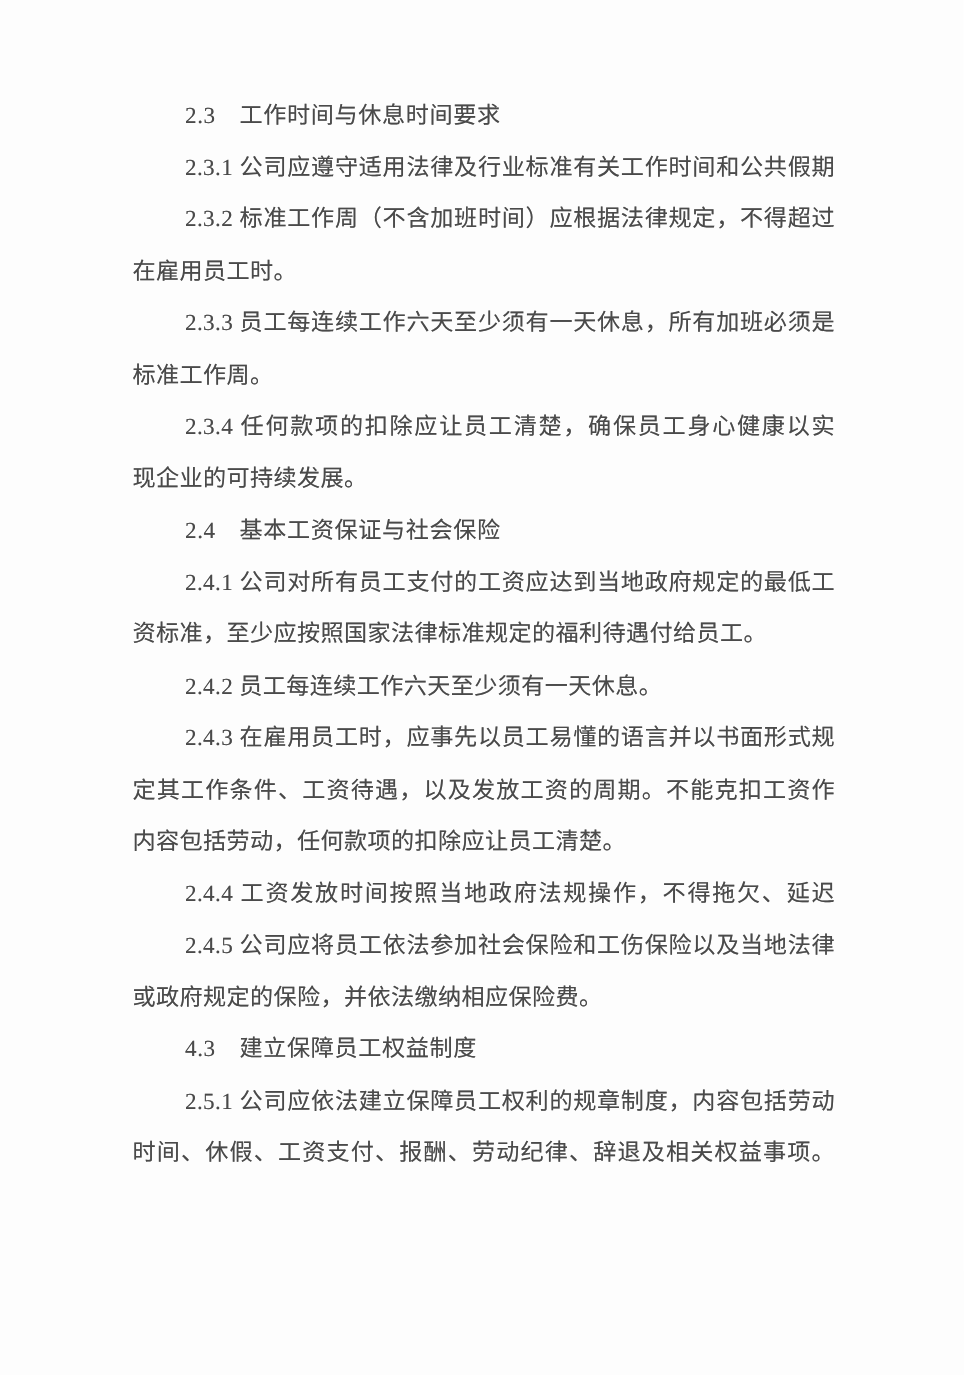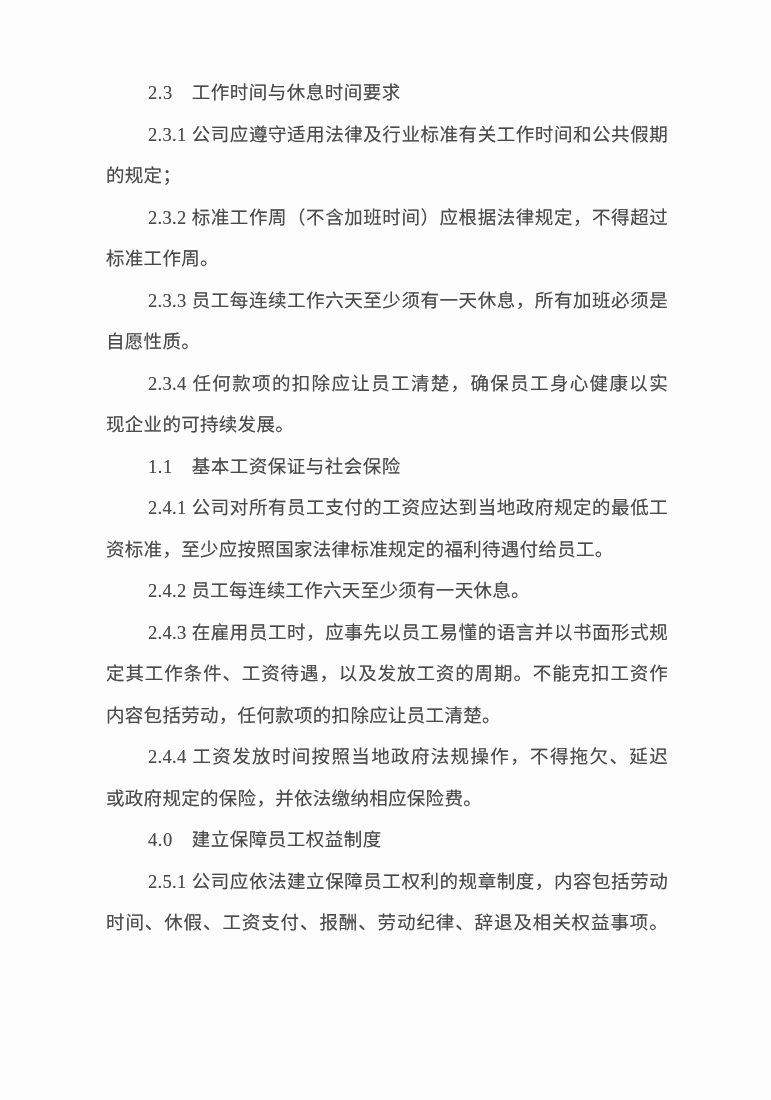--- a/index.html
+++ b/index.html
@@ -45,33 +45,33 @@
 
   .hd { letter-spacing: 0.5px; }
 </style>
 </head>
 <body>
 
 <div class="page" style="background: rgb(253, 253, 253); color: rgb(74, 74, 74);">
   <div class="textblock">
     <div class="ln ind hd">2.3　工作时间与休息时间要求</div>
     <div class="ln ind jfy">2.3.1 公司应遵守适用法律及行业标准有关工作时间和公共假期</div>
-    <div class="ln">的规定；</div>
     <div class="ln ind jfy">2.3.2 标准工作周（不含加班时间）应根据法律规定，不得超过</div>
+    <div class="ln">在雇用员工时。</div>
+    <div class="ln ind jfy">2.3.3 员工每连续工作六天至少须有一天休息，所有加班必须是</div>
     <div class="ln">标准工作周。</div>
-    <div class="ln ind jfy">2.3.3 员工每连续工作六天至少须有一天休息，所有加班必须是</div>
-    <div class="ln">自愿性质。</div>
     <div class="ln ind jfy">2.3.4 任何款项的扣除应让员工清楚，确保员工身心健康以实</div>
     <div class="ln">现企业的可持续发展。</div>
-    <div class="ln ind hd">1.1　基本工资保证与社会保险</div>
+    <div class="ln ind hd">2.4　基本工资保证与社会保险</div>
     <div class="ln ind jfy">2.4.1 公司对所有员工支付的工资应达到当地政府规定的最低工</div>
     <div class="ln">资标准，至少应按照国家法律标准规定的福利待遇付给员工。</div>
     <div class="ln ind">2.4.2 员工每连续工作六天至少须有一天休息。</div>
     <div class="ln ind jfy">2.4.3 在雇用员工时，应事先以员工易懂的语言并以书面形式规</div>
     <div class="ln jfy">定其工作条件、工资待遇，以及发放工资的周期。不能克扣工资作为</div>
     <div class="ln">内容包括劳动，任何款项的扣除应让员工清楚。</div>
     <div class="ln ind jfy">2.4.4 工资发放时间按照当地政府法规操作，不得拖欠、延迟等。</div>
+    <div class="ln ind jfy">2.4.5 公司应将员工依法参加社会保险和工伤保险以及当地法律</div>
     <div class="ln">或政府规定的保险，并依法缴纳相应保险费。</div>
-    <div class="ln ind hd">4.0　建立保障员工权益制度</div>
+    <div class="ln ind hd">4.3　建立保障员工权益制度</div>
     <div class="ln ind jfy">2.5.1 公司应依法建立保障员工权利的规章制度，内容包括劳动</div>
     <div class="ln jfy">时间、休假、工资支付、报酬、劳动纪律、辞退及相关权益事项。并</div>
   </div>
 </div>
 
 </body></html>

